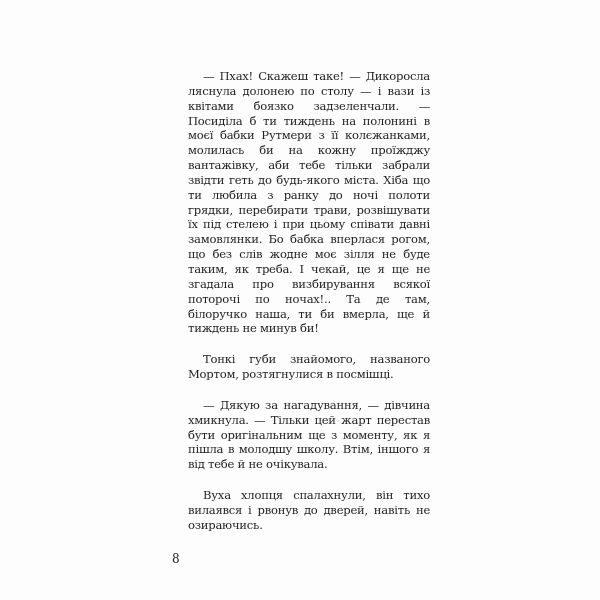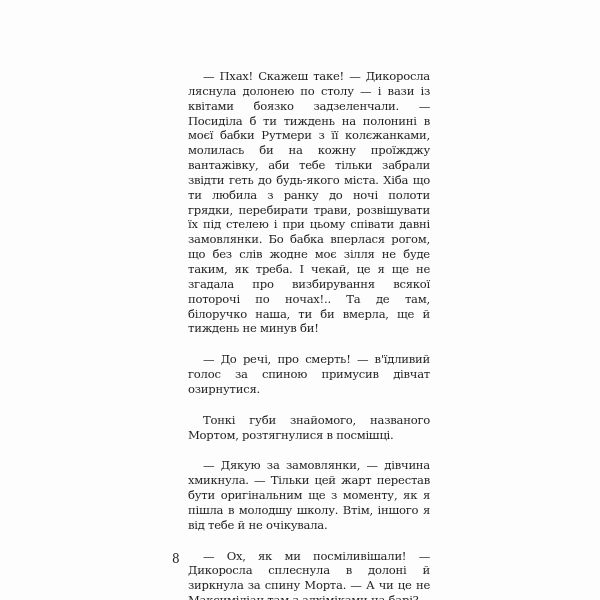--- a/index.html
+++ b/index.html
@@ -39,21 +39,19 @@
     font-size: 12px;
     color: #1e1e1e;
   }
 </style>
 </head>
 <body>
 
 <div class="page">
   <div class="text-block">
     <p class="para">— Пхах! Скажеш таке! — Дикоросла ляснула до­лонею по столу — і вази із квітами боязко задзеленчали. — Посиділа б ти тиждень на полонині в моєї бабки Рутмери з її колєжанками, молилась би на кожну проїжджу вантажівку, аби тебе тільки забра­ли звідти геть до будь-якого міста. Хіба що ти люби­ла з ранку до ночі полоти грядки, перебирати трави, розвішувати їх під стелею і при цьому співати давні замовлянки. Бо бабка вперлася рогом, що без слів жодне моє зілля не буде таким, як треба. І чекай, це я ще не згадала про визбирування всякої поторочі по ночах!.. Та де там, білоручко наша, ти би вмерла, ще й тиждень не минув би!</p>
-    <p class="para">— До речі, про смерть! — в'їдливий голос за спи­ною примусив дівчат озирнутися.</p>
     <p class="para">Тонкі губи знайомого, названого Мортом, розтяг­нулися в посмішці.</p>
-    <p class="para">— Дякую за замовлянки, — дівчина хмикну­ла. — Тільки цей жарт перестав бути оригінальним ще з моменту, як я пішла в молодшу школу. Втім, ін­шого я від тебе й не очікувала.</p>
-    <p class="para">— Ох, як ми посміливішали! — Дикоросла сплеснула в долоні й зиркнула за спину Морта. — А чи це не Максиміліан там з алхіміками на барі?</p>
+    <p class="para">— Дякую за нагадування, — дівчина хмикну­ла. — Тільки цей жарт перестав бути оригінальним ще з моменту, як я пішла в молодшу школу. Втім, ін­шого я від тебе й не очікувала.</p>
     <p class="para">Вуха хлопця спалахнули, він тихо вилаявся і рво­нув до дверей, навіть не озираючись.</p>
 
   </div>
   <div class="page-number">8</div>
 </div>
 
 </body></html>

